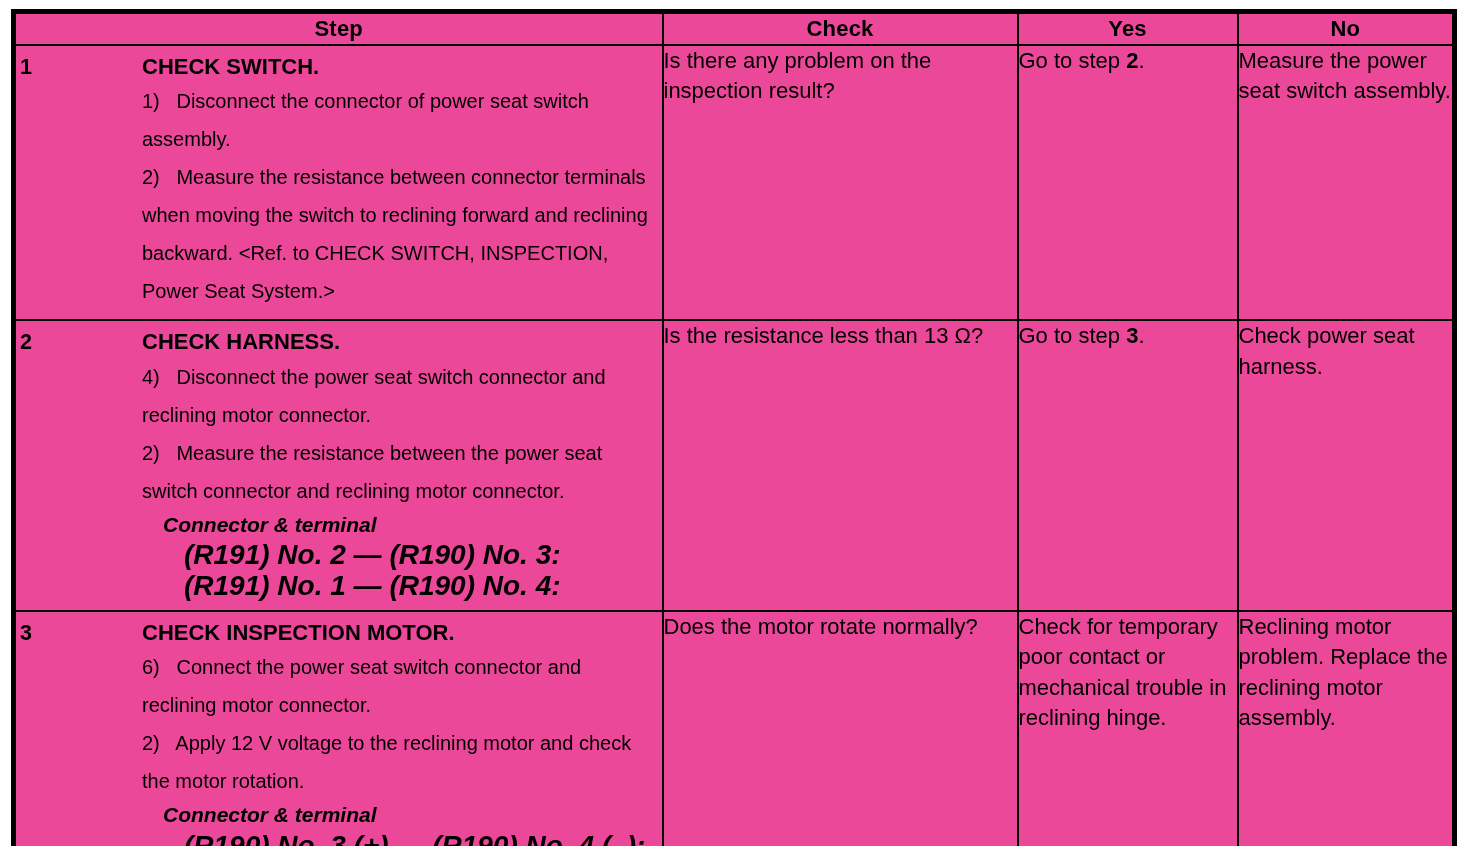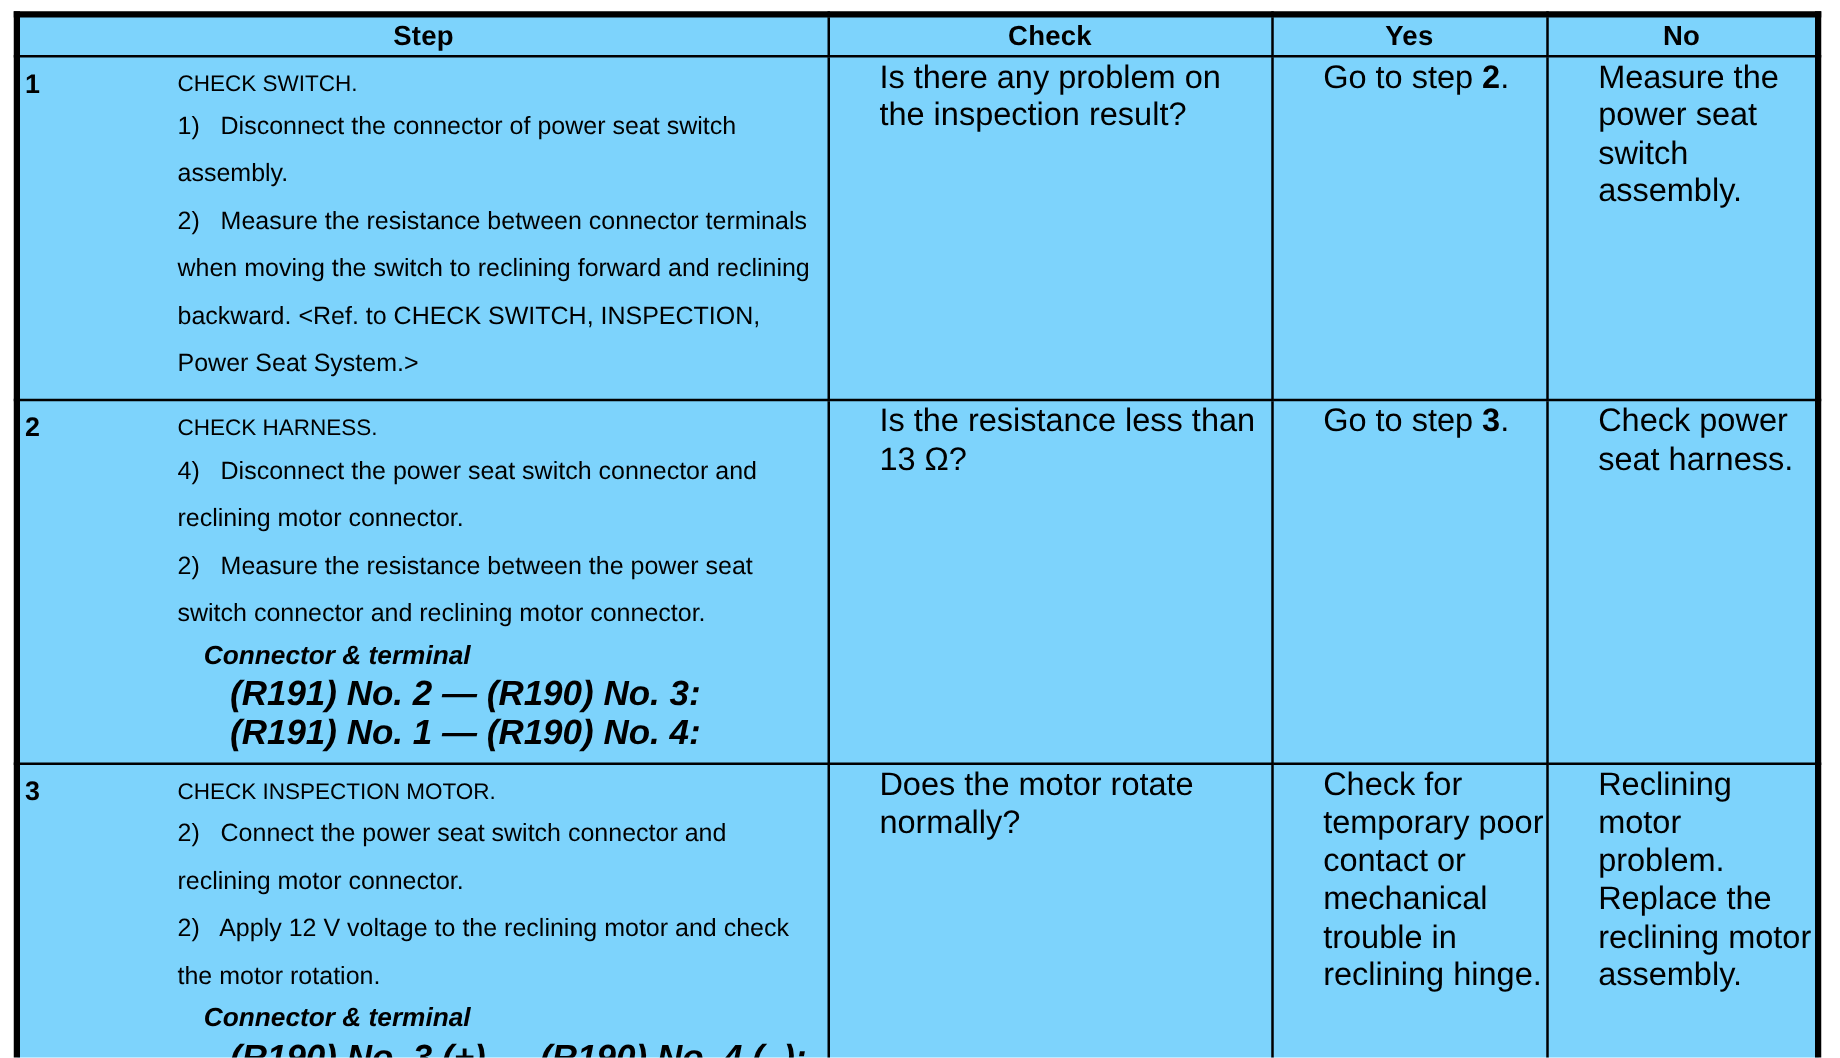--- a/index.html
+++ b/index.html
@@ -38,21 +38,21 @@
   table.diag col.c-step   { width: 649px; }
   table.diag col.c-check  { width: 355px; }
   table.diag col.c-yes    { width: 220px; }
   table.diag col.c-no     { width: 217px; }
 
   table.diag th,
   table.diag td {
     border: 2px solid #000000;
     vertical-align: top;
     padding: 0;
-    background: #7dd3fc;
+    background: #ec4899;
   }
 
   
   thead th {
     text-align: center;
     font-weight: bold;
     font-size: 22px;
     line-height: 30px;
     padding: 5px 0 7px 0;
     letter-spacing: 0.2px;
@@ -81,22 +81,22 @@
     font-weight: bold;
     padding-left: 4px;
     box-sizing: border-box;
   }
   .step-body {
     flex: 1 1 auto;
     min-width: 0;
   }
 
   .step-title {
-    font-weight: normal;
-    font-size: 18px;
+    font-weight: bold;
+    font-size: 22px;
     line-height: 30.4px;
     white-space: pre;
   }
   .step-line {
     font-size: 20px;
     line-height: 38px;
     white-space: pre-wrap;
   }
   .conn-head {
     font-weight: bold;
@@ -110,23 +110,22 @@
     font-weight: bold;
     font-style: italic;
     font-size: 28px;
     line-height: 30.4px;
     padding-left: 42px;
     white-space: pre;
   }
 
   .cell-text {
     white-space: pre-wrap;
-    font-size: 26px;
-    line-height: 30.4px;
-    margin-left: 40px;
+    font-size: 22px;
+    line-height: 30.4px;
   }
   .cell-text b { font-weight: bold; }
 
   
   tr.row-1 td { height: 239px; }
   tr.row-2 td { height: 272px; }
   tr.row-3 td { height: 241px; }
 </style>
 </head>
 <body>
@@ -198,21 +197,21 @@
           <div class="cell-text">Check power seat harness.</div>
         </td>
       </tr>
 
       <tr class="row-3">
         <td class="step-cell">
           <div class="step-inner">
             <div class="step-num">3</div>
             <div class="step-body">
               <div class="step-title">CHECK INSPECTION MOTOR.</div>
-              <div class="step-line">2)   Connect the power seat switch connector and reclining motor connector.</div>
+              <div class="step-line">6)   Connect the power seat switch connector and reclining motor connector.</div>
               <div class="step-line">2)   Apply 12 V voltage to the reclining motor and check the motor rotation.</div>
               <div class="conn-head">Connector &amp; terminal</div>
               <div class="conn-line">(R190) No. 3 (+) — (R190) No. 4 (–):</div>
               <div class="conn-line">(R190) No. 4 (+) — (R190) No. 9 (–):</div>
             </div>
           </div>
         </td>
         <td>
           <div class="cell-text">Does the motor rotate normally?</div>
         </td>

